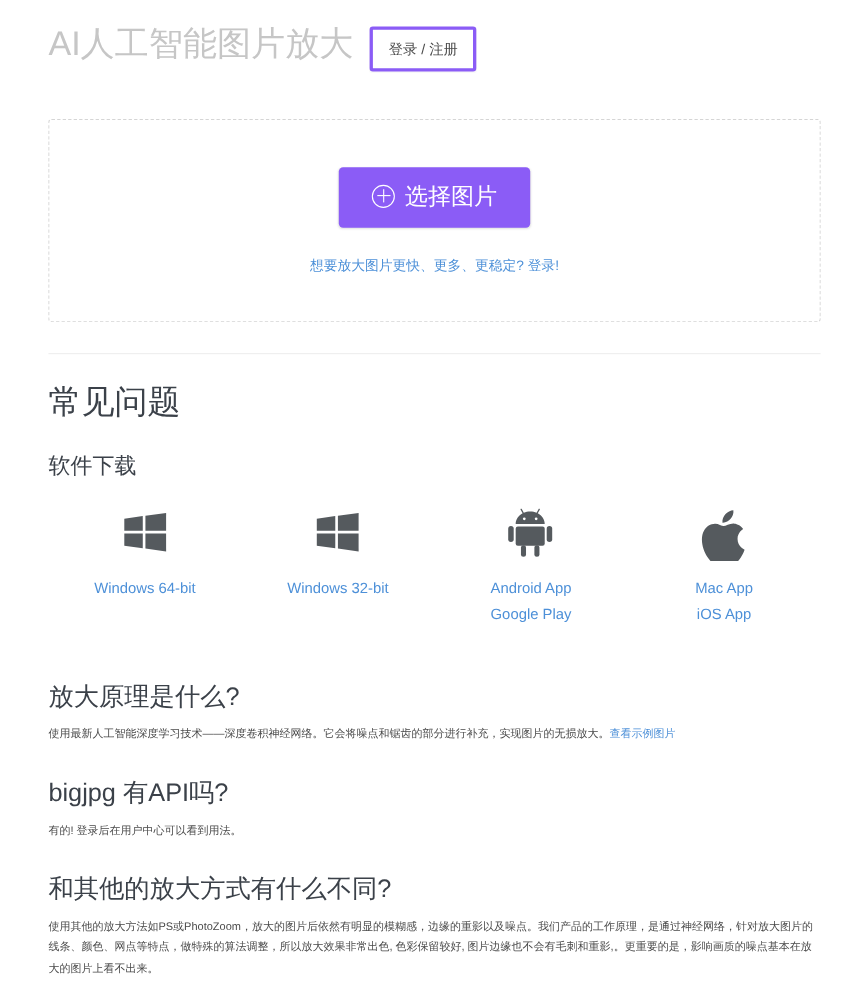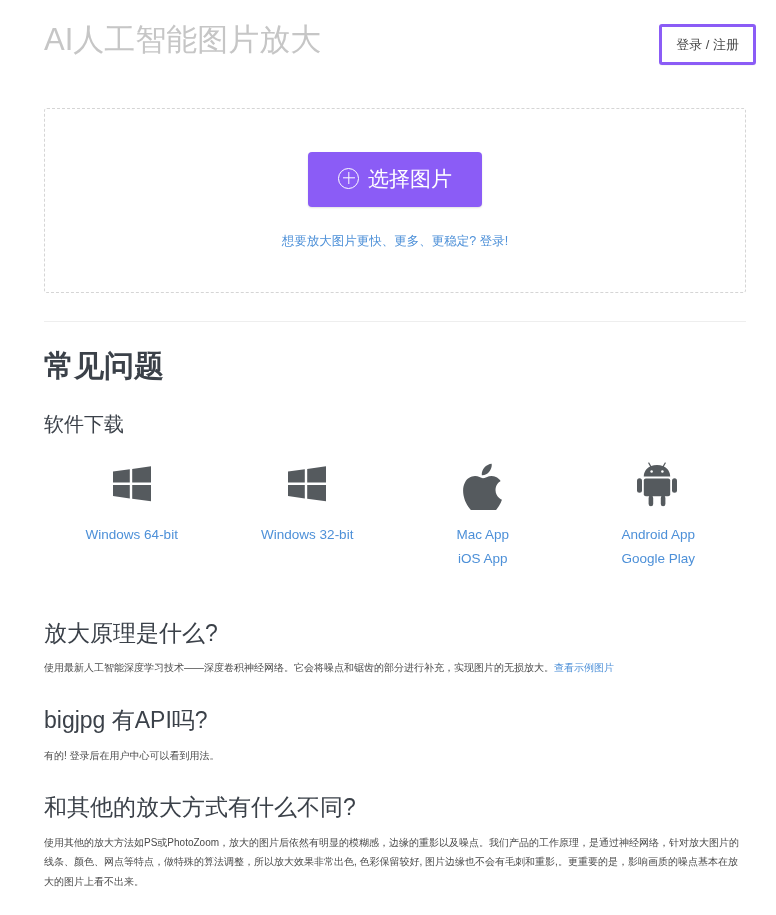--- a/index.html
+++ b/index.html
@@ -19,23 +19,23 @@
     height: 915px;
     position: relative;
     box-sizing: border-box;
   }
 
   
   .header {
     padding: 14px 20px 0 44px;
     display: flex;
     align-items: flex-start;
-    justify-content: space-between;
     height: 74px;
     box-sizing: border-box;
+    gap: 15px;
   }
   .brand-title {
     font-size: 31px;
     line-height: 40px;
     color: #c6c6c6;
     font-weight: 400;
     letter-spacing: 0px;
     margin: 6px 0 0 0;
     white-space: nowrap;
   }
@@ -124,21 +124,21 @@
   .faq {
     padding: 0 30px 0 44px;
   }
   .divider {
     border: 0;
     border-top: 1px solid #eeeeee;
     margin: 28px 0 0 0;
   }
   .faq-title {
     font-size: 30px;
-    font-weight: 700;
+    font-weight: 400;
     color: #3b4149;
     margin: 26px 0 0 0;
     line-height: 1.2;
   }
   .sub-title {
     font-size: 20px;
     font-weight: 400;
     color: #3b4149;
     margin: 28px 0 0 0;
     line-height: 1.2;
@@ -244,33 +244,20 @@
           <svg width="46" height="46" viewBox="0 0 46 46" aria-hidden="true">
             <g fill="#555a5e">
               <polygon points="4,10.5 20.8,8.2 20.8,21.6 4,21.6"></polygon>
               <polygon points="23.2,7.9 42,5.3 42,21.6 23.2,21.6"></polygon>
               <polygon points="4,24.0 20.8,24.0 20.8,37.4 4,35.1"></polygon>
               <polygon points="23.2,24.0 42,24.0 42,40.3 23.2,37.7"></polygon>
             </g>
           </svg>
         </div>
         <a class="dl-link">Windows 32-bit</a>
-      </div>
-
-      <div class="dl-col">
-        <div class="dl-icon">
-          <svg width="44" height="52" viewBox="0 0 44 52" aria-hidden="true">
-            <g fill="#555a5e">
-              <path d="M28.2 13.7c1.7-2.1 2.9-5 2.5-7.9-2.5.1-5.5 1.7-7.3 3.8-1.6 1.8-3 4.8-2.6 7.6 2.8.2 5.7-1.4 7.4-3.5z"></path>
-              <path d="M31.2 17.9c-4-.2-7.4 2.3-9.3 2.3-1.9 0-4.8-2.2-7.9-2.1-4.1.1-7.8 2.4-9.9 6.1-4.2 7.3-1.1 18.2 3 24.2 2 2.9 4.4 6.2 7.5 6.1 3-.1 4.2-1.9 7.8-1.9 3.6 0 4.7 1.9 7.9 1.9 3.3-.1 5.3-3 7.3-5.9 2.3-3.4 3.2-6.6 3.3-6.8-.1-.1-6.3-2.5-6.4-9.7-.1-6.1 4.9-9 5.1-9.2-2.8-4.1-7.1-4.6-8.4-4.9z"></path>
-            </g>
-          </svg>
-        </div>
-        <a class="dl-link">Mac App</a>
-        <a class="dl-link">iOS App</a>
       </div>
 
       <div class="dl-col">
         <div class="dl-icon">
           <svg width="46" height="50" viewBox="0 0 46 50" aria-hidden="true">
             <g fill="#555a5e">
               <path d="M15.1 7.6l-1.9-3.4a.6.6 0 0 1 1-.6l2 3.5c1.7-.7 3.6-1.1 5.8-1.1s4.1.4 5.8 1.1l2-3.5a.6.6 0 0 1 1 .6l-1.9 3.4c3.8 2 6.3 5.6 6.3 9.8H8.8c0-4.2 2.5-7.8 6.3-9.8z"></path>
               <circle cx="16.6" cy="12.6" r="1.25" fill="#ffffff"></circle>
               <circle cx="27.4" cy="12.6" r="1.25" fill="#ffffff"></circle>
               <rect x="8.8" y="19.6" width="26.4" height="17.6" rx="2"></rect>
@@ -278,20 +265,33 @@
               <rect x="37.0" y="19.2" width="5.0" height="14.6" rx="2.5"></rect>
               <rect x="13.6" y="36.6" width="4.6" height="10.6" rx="2.3"></rect>
               <rect x="25.8" y="36.6" width="4.6" height="10.6" rx="2.3"></rect>
             </g>
           </svg>
         </div>
         <a class="dl-link">Android App</a>
         <a class="dl-link">Google Play</a>
       </div>
 
+      <div class="dl-col">
+        <div class="dl-icon">
+          <svg width="44" height="52" viewBox="0 0 44 52" aria-hidden="true">
+            <g fill="#555a5e">
+              <path d="M28.2 13.7c1.7-2.1 2.9-5 2.5-7.9-2.5.1-5.5 1.7-7.3 3.8-1.6 1.8-3 4.8-2.6 7.6 2.8.2 5.7-1.4 7.4-3.5z"></path>
+              <path d="M31.2 17.9c-4-.2-7.4 2.3-9.3 2.3-1.9 0-4.8-2.2-7.9-2.1-4.1.1-7.8 2.4-9.9 6.1-4.2 7.3-1.1 18.2 3 24.2 2 2.9 4.4 6.2 7.5 6.1 3-.1 4.2-1.9 7.8-1.9 3.6 0 4.7 1.9 7.9 1.9 3.3-.1 5.3-3 7.3-5.9 2.3-3.4 3.2-6.6 3.3-6.8-.1-.1-6.3-2.5-6.4-9.7-.1-6.1 4.9-9 5.1-9.2-2.8-4.1-7.1-4.6-8.4-4.9z"></path>
+            </g>
+          </svg>
+        </div>
+        <a class="dl-link">Mac App</a>
+        <a class="dl-link">iOS App</a>
+      </div>
+
     </div>
 
     <div class="qa">
       <h3 class="qa-q">放大原理是什么?</h3>
       <p class="qa-a"><span>使用最新人工智能深度学习技术——深度卷积神经网络。它会将噪点和锯齿的部分进行补充，实现图片的无损放大。</span><a class="inline-link">查看示例图片</a></p>
     </div>
 
     <div class="qa tight">
       <h3 class="qa-q">bigjpg 有API吗?</h3>
       <p class="qa-a"><span>有的! 登录后在用户中心可以看到用法。</span></p>

